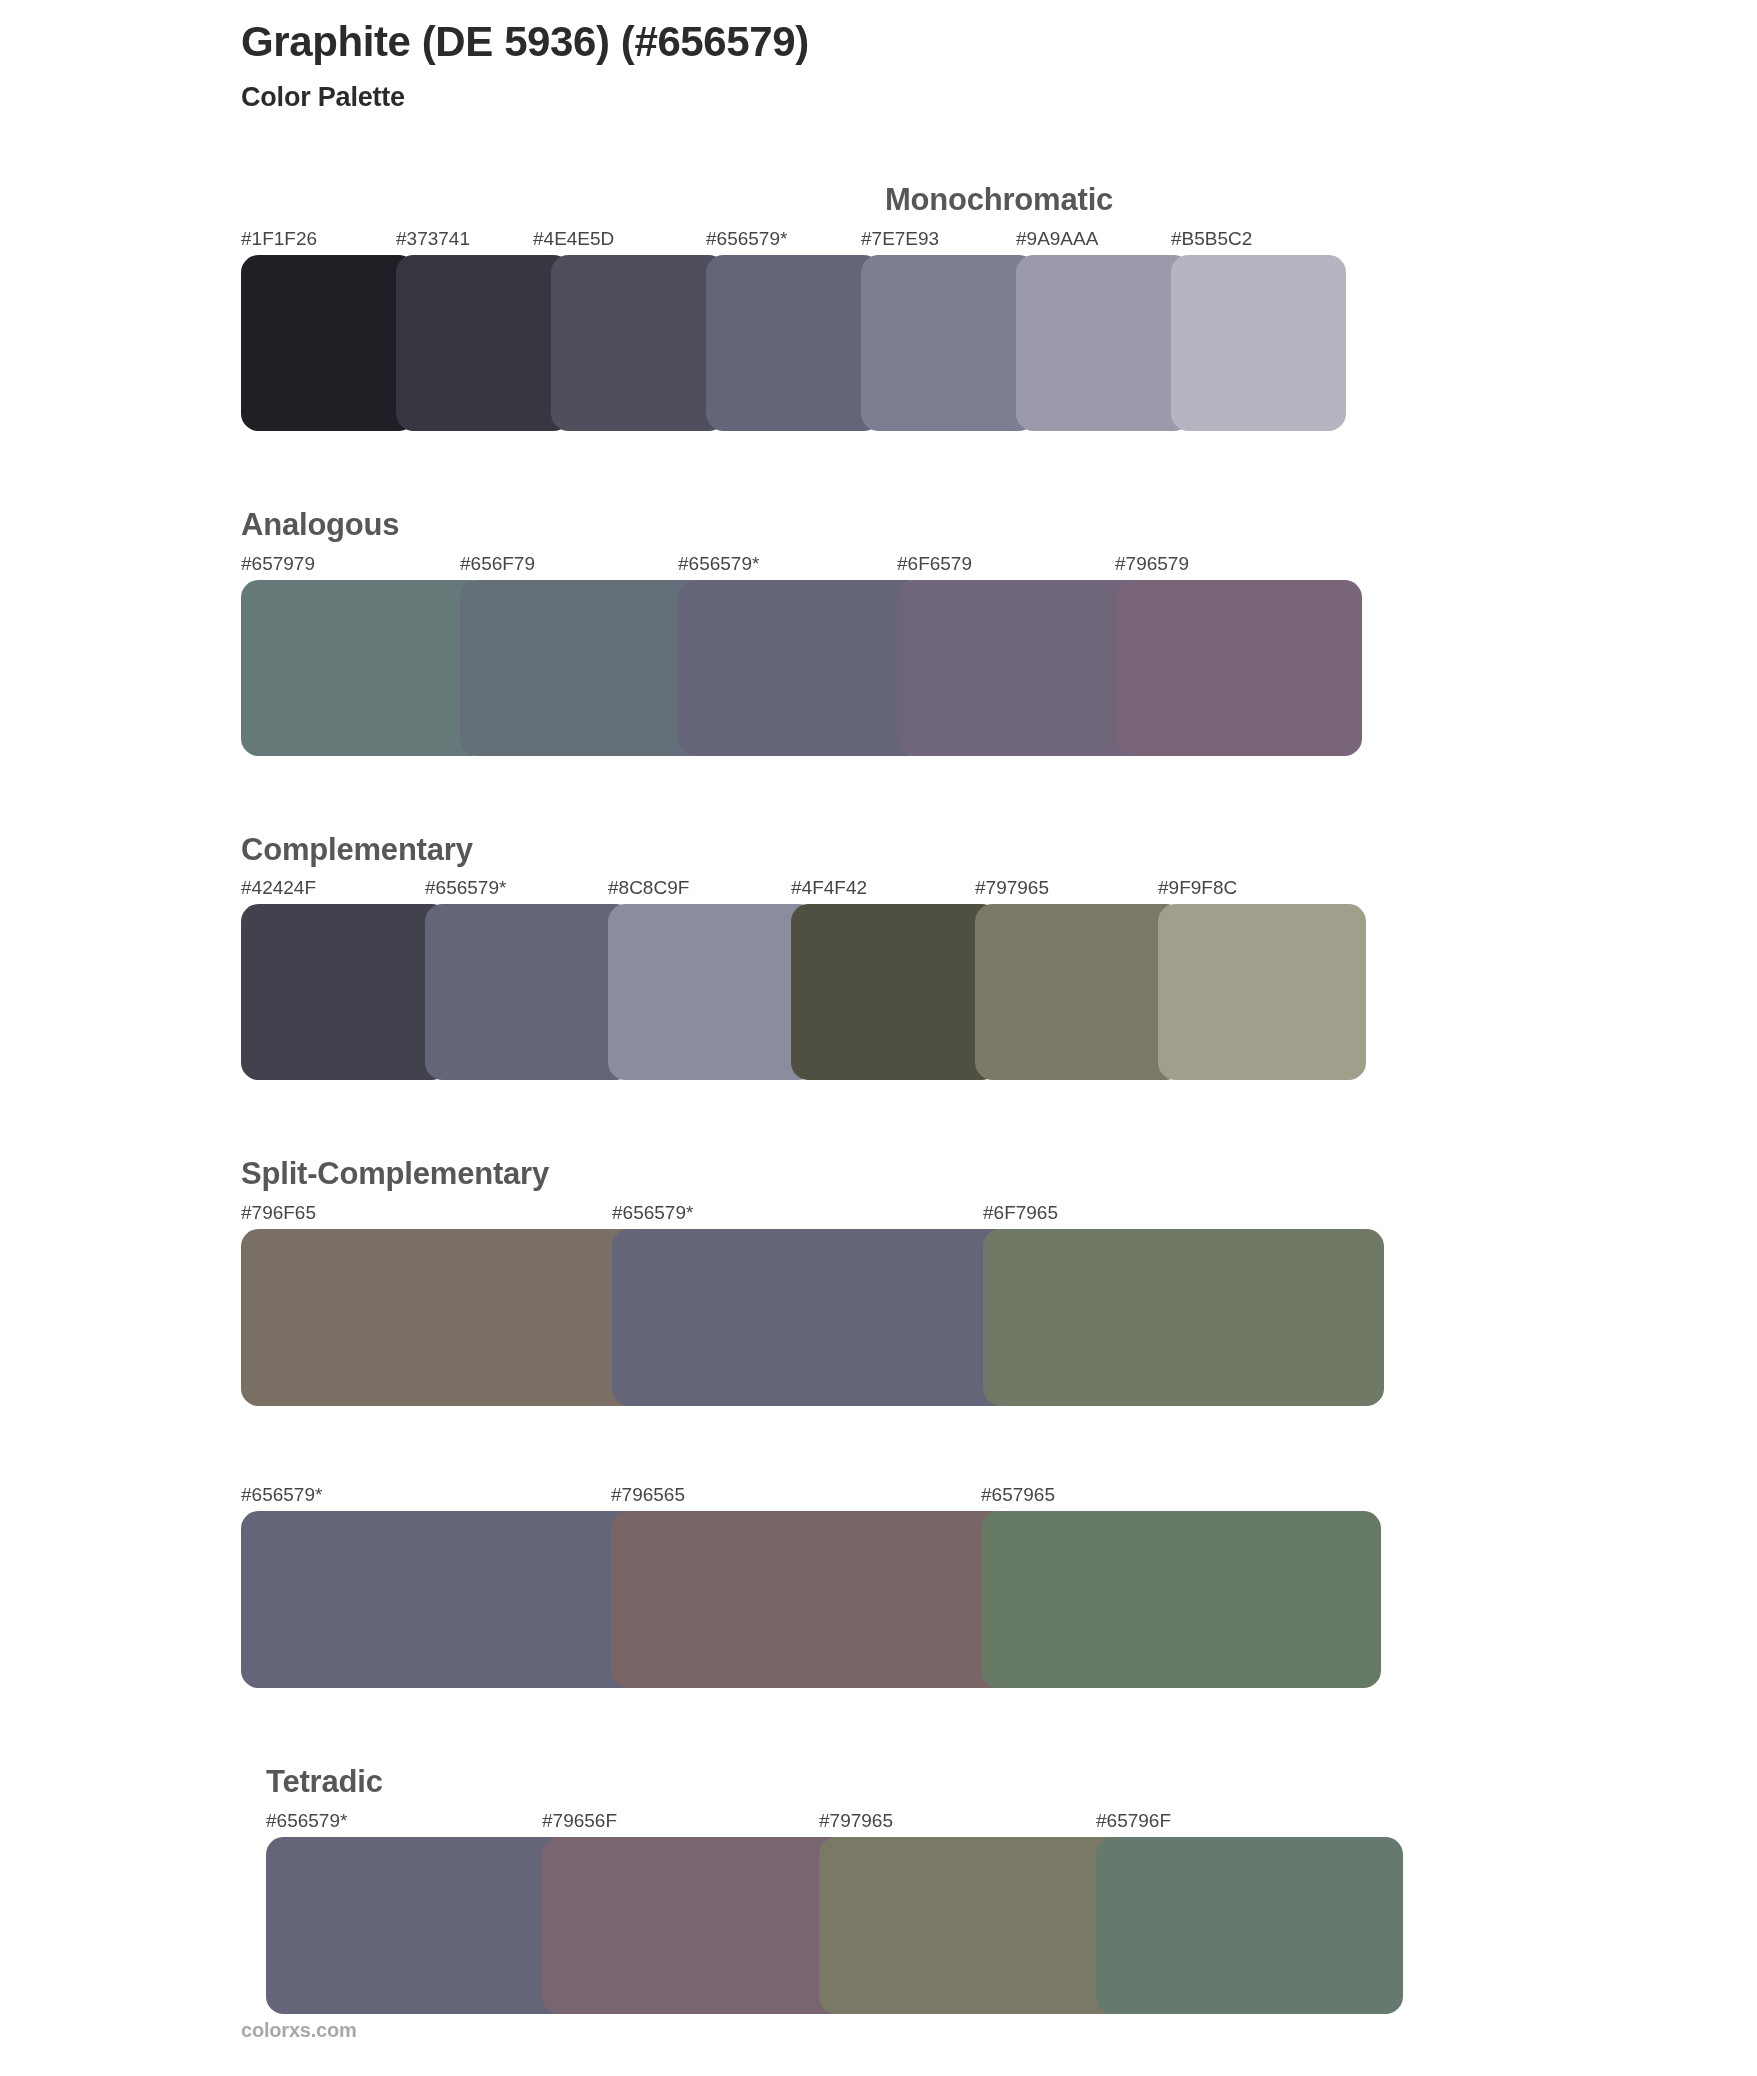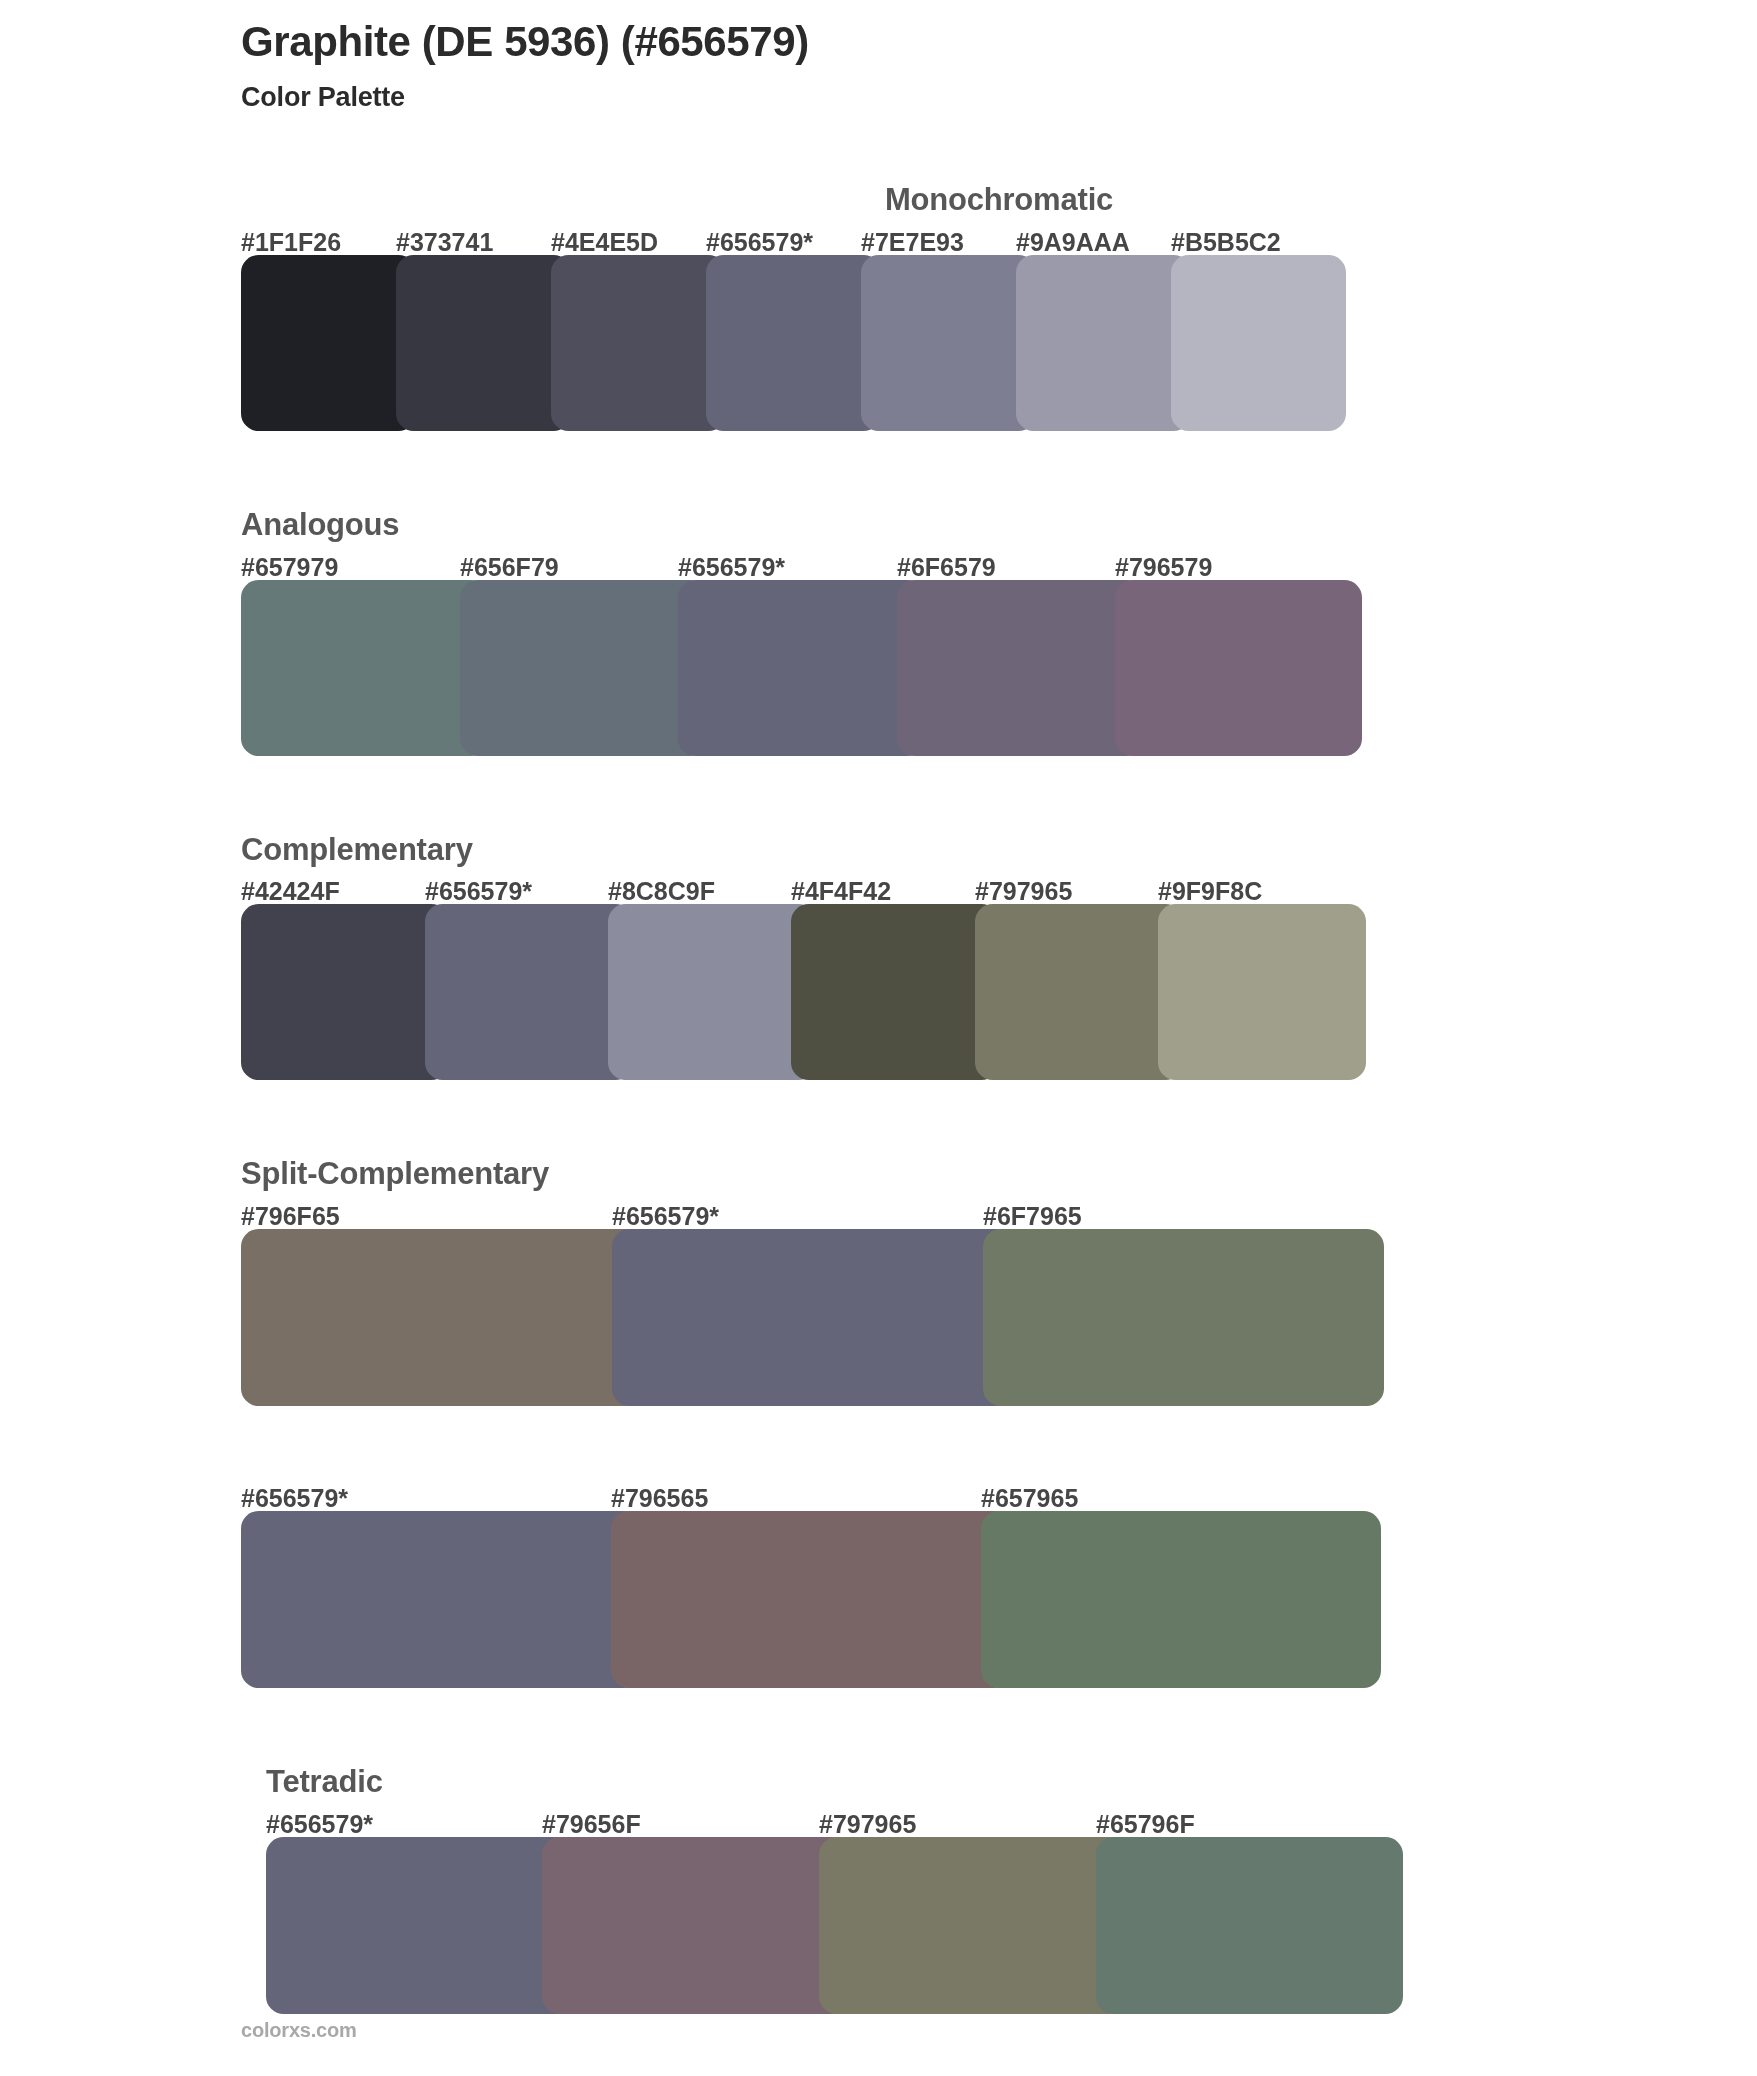--- a/index.html
+++ b/index.html
@@ -59,22 +59,22 @@
     white-space: nowrap;
   }
   .labels {
     position: relative;
     height: 27px;
     margin-left: 241px;
     margin-top: 12.8px;
   }
   .swatch-label {
     position: absolute;
-    font-size: 25px;
-    font-weight: bold;
+    font-size: 19px;
+    font-weight: normal;
     color: #464646;
     white-space: nowrap;
     top: 0;
     letter-spacing: 0px;
   }
   .row {
     position: relative;
     margin-left: 241px;
   }
   .swatch {
@@ -101,21 +101,21 @@
     <div class="title">Graphite (DE 5936) (#656579)</div>
     <div class="subtitle">Color Palette</div>
   </div>
 
   <div class="sections" id="sections-root">
       <div class="section" style="margin-bottom: 78px; text-align: center;">
         <div class="section-title">Monochromatic</div>
         <div class="labels">
           <div class="swatch-label" style="left: 0px;">#1F1F26</div>
           <div class="swatch-label" style="left: 155px;">#373741</div>
-          <div class="swatch-label" style="left: 310px;">#4E4E5D</div>
+          <div class="swatch-label" style="left: 292px;">#4E4E5D</div>
           <div class="swatch-label" style="left: 465px;">#656579*</div>
           <div class="swatch-label" style="left: 620px;">#7E7E93</div>
           <div class="swatch-label" style="left: 775px;">#9A9AAA</div>
           <div class="swatch-label" style="left: 930px;">#B5B5C2</div>
         </div>
         <div class="row" style="height: 176px; width: 1085px;">
           <div class="swatch" title="#1F1F26" style="left: 0px; width: 175px; height: 176px; background: rgb(31, 31, 38); z-index: 1;"></div>
           <div class="swatch" title="#373741" style="left: 155px; width: 175px; height: 176px; background: rgb(55, 55, 65); z-index: 2;"></div>
           <div class="swatch" title="#4E4E5D" style="left: 310px; width: 175px; height: 176px; background: rgb(78, 78, 93); z-index: 3;"></div>
           <div class="swatch" title="#656579*" style="left: 465px; width: 175px; height: 176px; background: rgb(101, 101, 121); z-index: 4;"></div>

